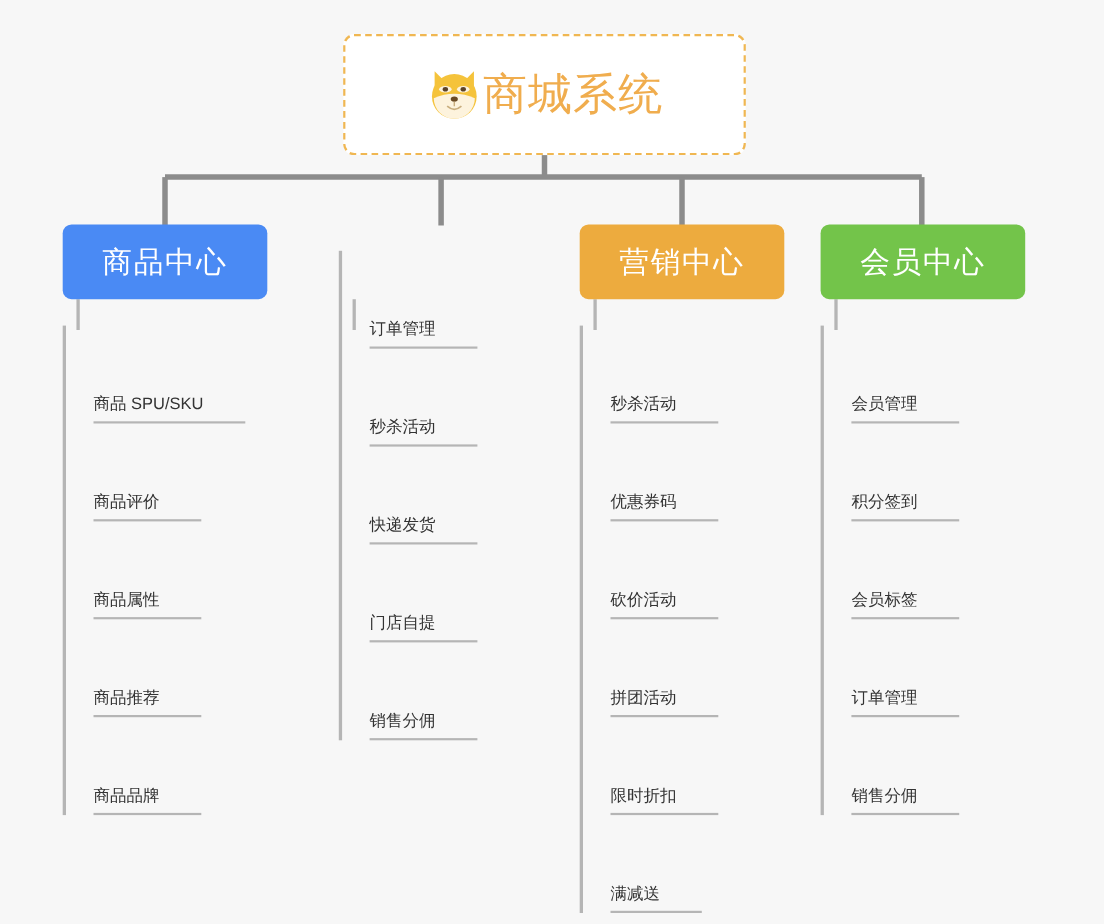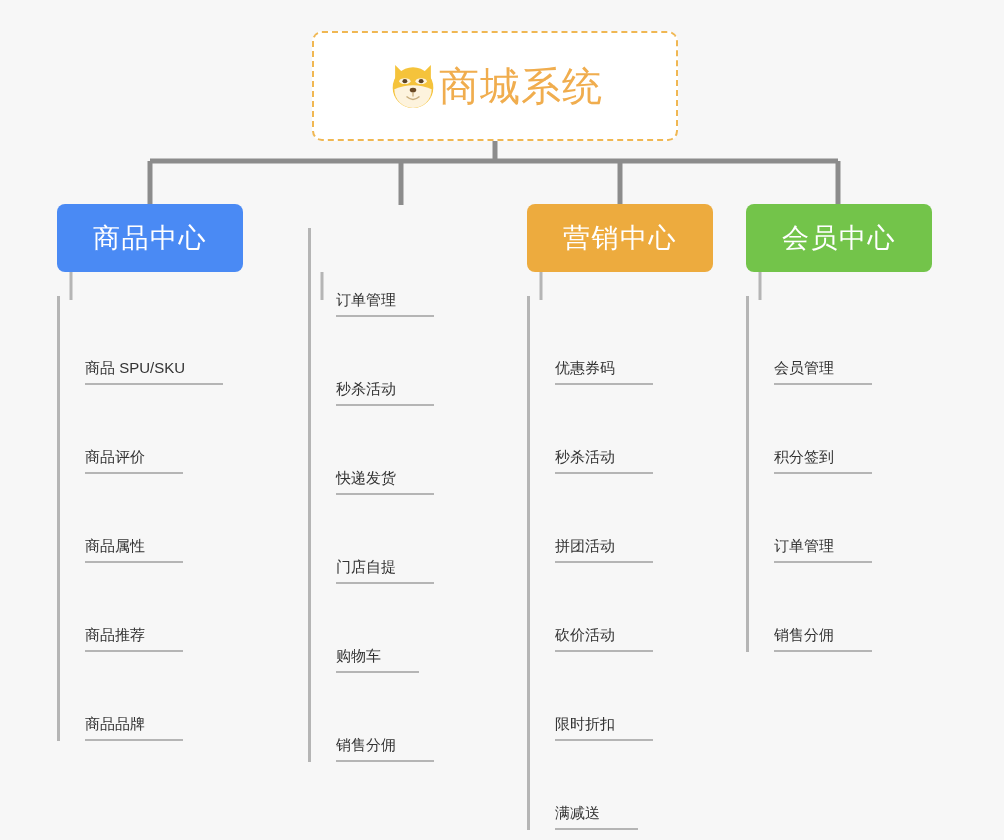--- a/index.html
+++ b/index.html
@@ -187,45 +187,42 @@
       <div class="leaf">
           <span class="leaf-label">秒杀活动</span>
         </div>
       <div class="leaf">
           <span class="leaf-label">快递发货</span>
         </div>
       <div class="leaf">
           <span class="leaf-label">门店自提</span>
         </div>
       <div class="leaf">
-          <span class="leaf-label">购物车</span>
-        </div>
-      <div class="leaf">
           <span class="leaf-label">销售分佣</span>
         </div>
     </div>
   </div>
 
   <div class="column col-2">
     <div class="cat-header" style="background: rgb(237, 171, 62); text-align: center;">
       <span>营销中心</span>
     </div>
     <div class="cat-items">
       <div class="spine"></div>
       <div class="leaf">
+          <span class="leaf-label">秒杀活动</span>
+        </div>
+      <div class="leaf">
           <span class="leaf-label">优惠券码</span>
         </div>
       <div class="leaf">
-          <span class="leaf-label">秒杀活动</span>
+          <span class="leaf-label">砍价活动</span>
         </div>
       <div class="leaf">
           <span class="leaf-label">拼团活动</span>
-        </div>
-      <div class="leaf">
-          <span class="leaf-label">砍价活动</span>
         </div>
       <div class="leaf">
           <span class="leaf-label">限时折扣</span>
         </div>
       <div class="leaf">
           <span class="leaf-label">满减送</span>
         </div>
     </div>
   </div>
 
@@ -235,20 +232,23 @@
     </div>
     <div class="cat-items">
       <div class="spine"></div>
       <div class="leaf">
           <span class="leaf-label">会员管理</span>
         </div>
       <div class="leaf">
           <span class="leaf-label">积分签到</span>
         </div>
       <div class="leaf">
+          <span class="leaf-label">会员标签</span>
+        </div>
+      <div class="leaf">
           <span class="leaf-label">订单管理</span>
         </div>
       <div class="leaf">
           <span class="leaf-label">销售分佣</span>
         </div>
     </div>
   </div>
 
 </div>
 

